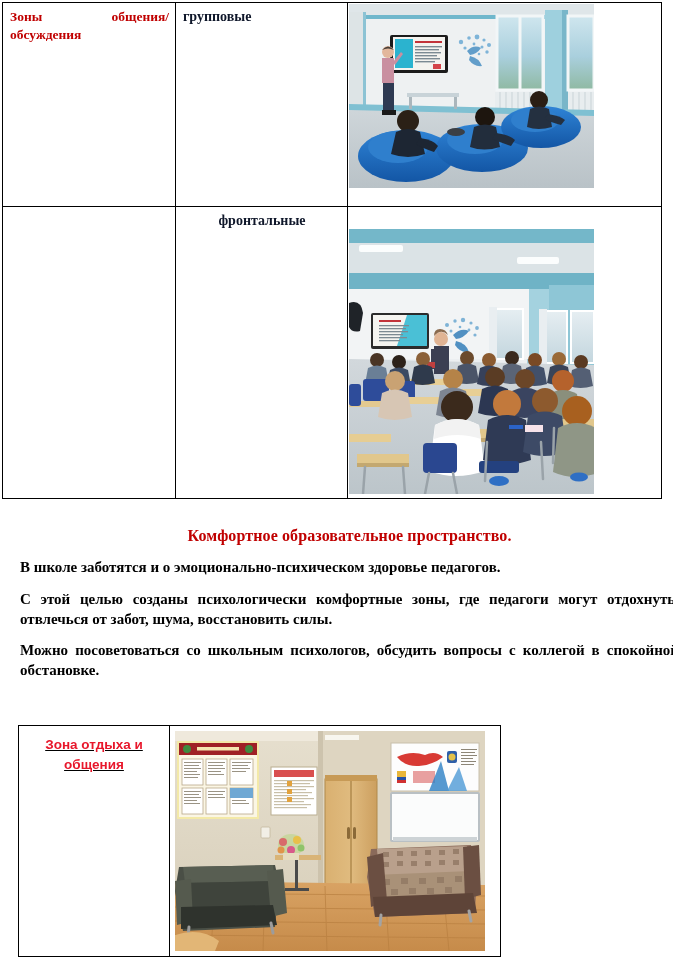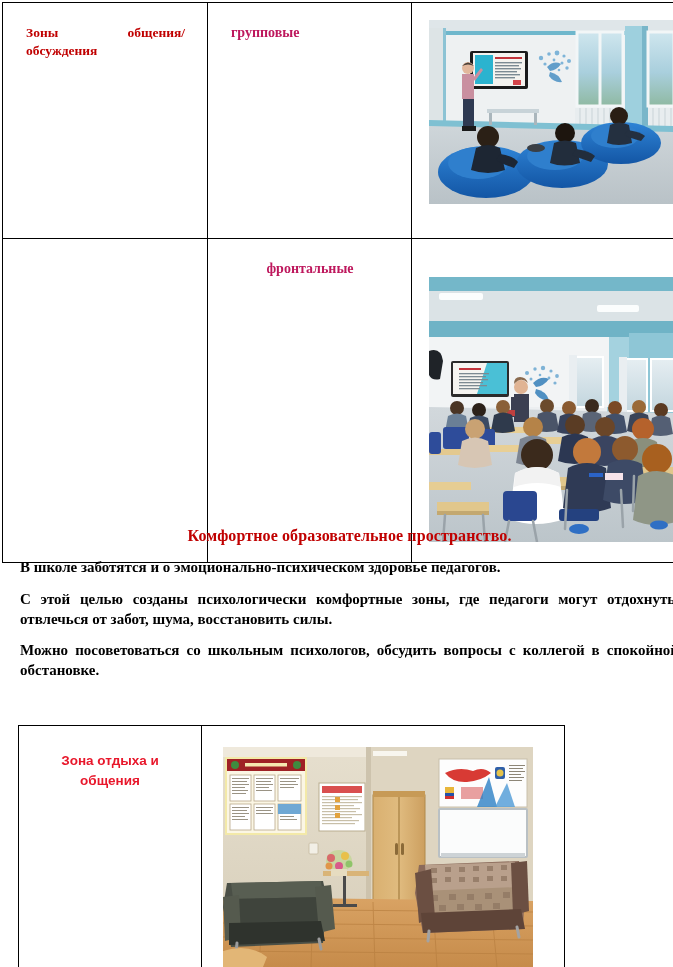--- a/index.html
+++ b/index.html
@@ -18,21 +18,21 @@
   }
 
   
   .doc-table {
     border-collapse: collapse;
     table-layout: fixed;
   }
   .doc-table td {
     border: 1px solid #000000;
     vertical-align: top;
-    padding: 16px;
+    padding: 0;
   }
 
   
   #table-zones {
     position: absolute;
     left: 2px;
     top: 2px;
     width: 656px;
   }
   #table-zones td.c1 { width: 172px; }
@@ -49,21 +49,21 @@
 
   .zone-label {
     color: #C00000;
     font-weight: bold;
     font-size: 13.5px;
     line-height: 1.3;
     text-align: justify;
     text-align-last: left;
   }
   .mode-label {
-    color: #be185d;
+    color: #0f172a;
     font-weight: bold;
     font-size: 14px;
     line-height: 1.25;
   }
 
   
   .photo {
     position: relative;
     overflow: hidden;
     background: #d9dde0;
@@ -110,20 +110,21 @@
     text-align-last: left;
   }
   .para.single { text-align: left; }
 
   
   #table-rest {
     position: absolute;
     left: 18px;
     top: 725px;
     width: 480px;
+    text-decoration: underline;
   }
   #table-rest td.c1 { width: 150px; }
   #table-rest td.c2 { width: 330px; }
   #table-rest tr td { height: 230px; }
 
   .rest-label {
     color: #E8172B;
     font-weight: bold;
     font-size: 13.5px;
     line-height: 1.45;

